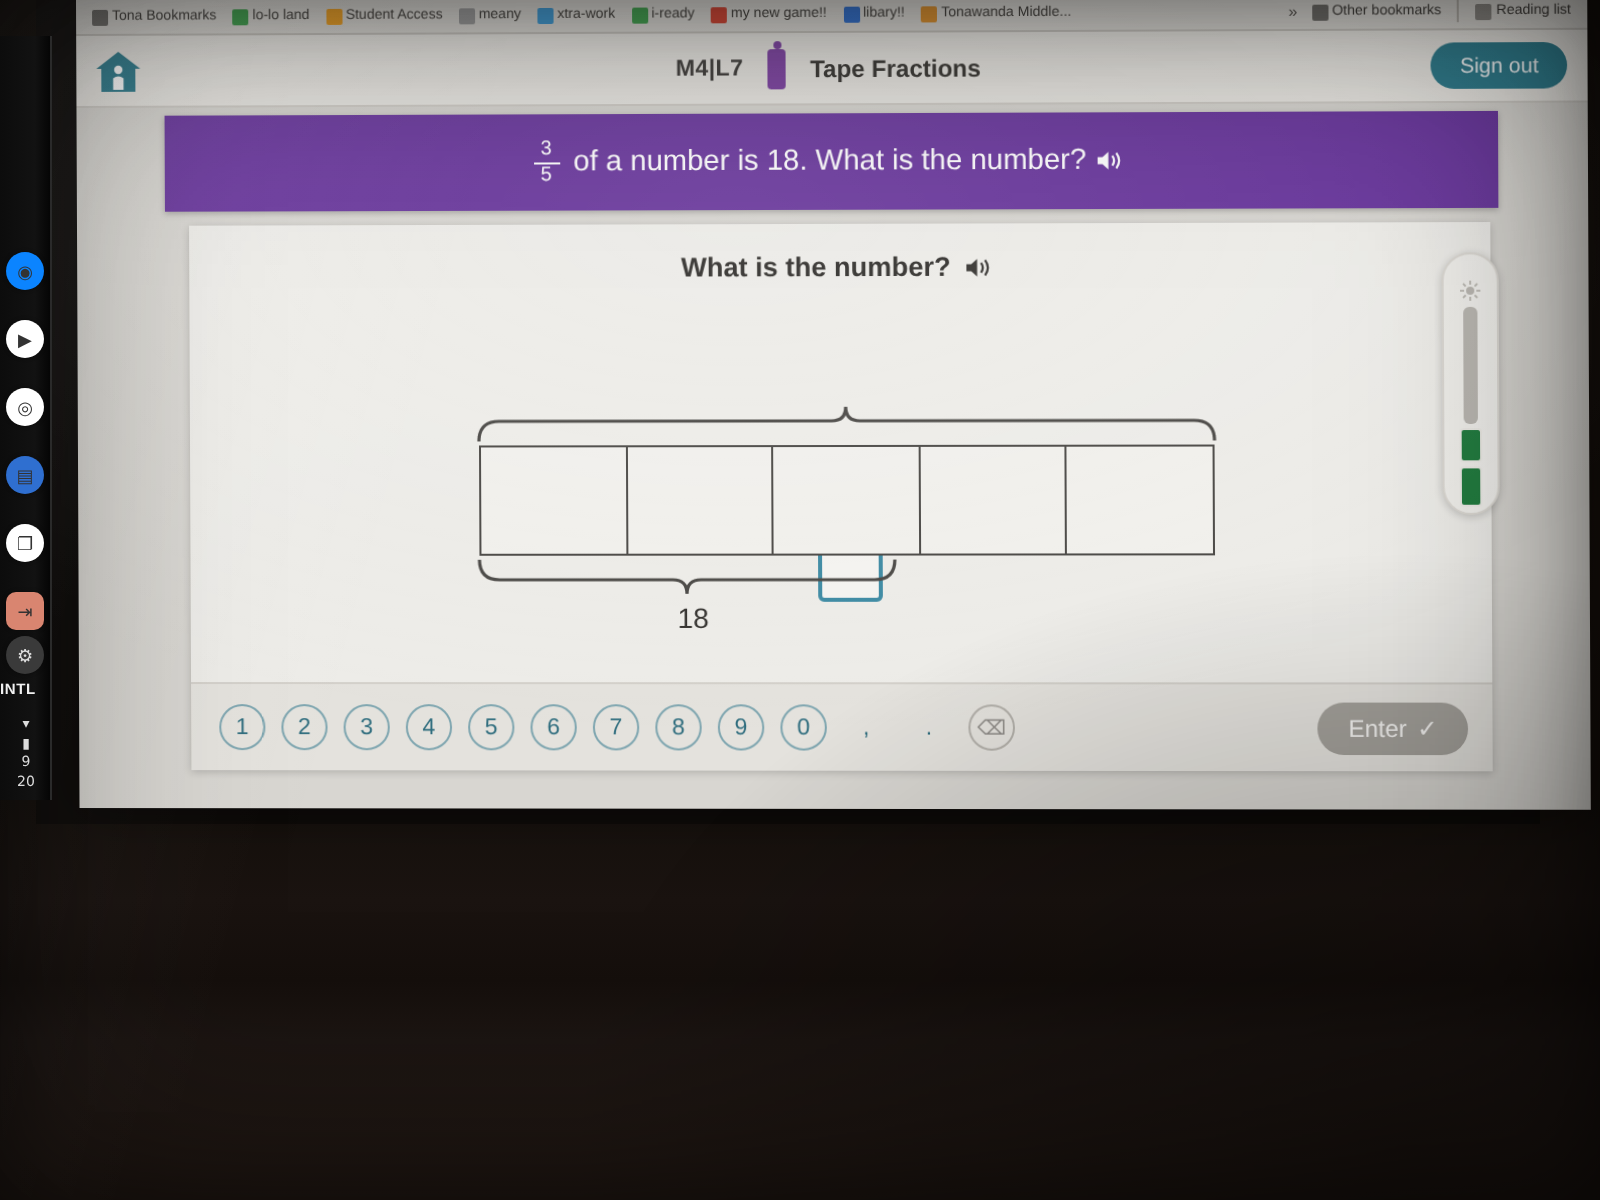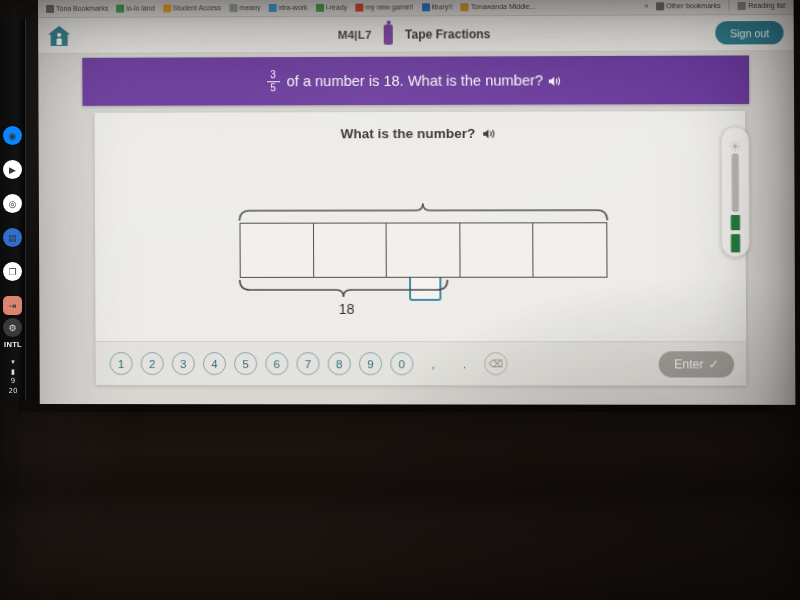--- a/index.html
+++ b/index.html
@@ -234,21 +234,21 @@
     box-shadow: 0 0 2px rgba(0,0,0,.4);
   }
   .pico.sq { border-radius: 5px; }
   #phone-status {
     position: absolute; left: 0; bottom: 4px; width: 26px;
     text-align: center; color: #dcdcdc;
     font-size: 7px; line-height: 1.35;
     font-family: "DejaVu Sans", sans-serif;
   }
   #intl-label {
-    position: absolute; left: 0; width: 26px; text-align: center;
+    position: absolute; left: 0; width: 26px; 
     color: #f0f0f0; font-size: 7.5px; font-weight: 700; letter-spacing: .3px;
   }
 </style>
 </head>
 <body>
 
 <div id="photo">
 
   <div id="laptop-body">
     

